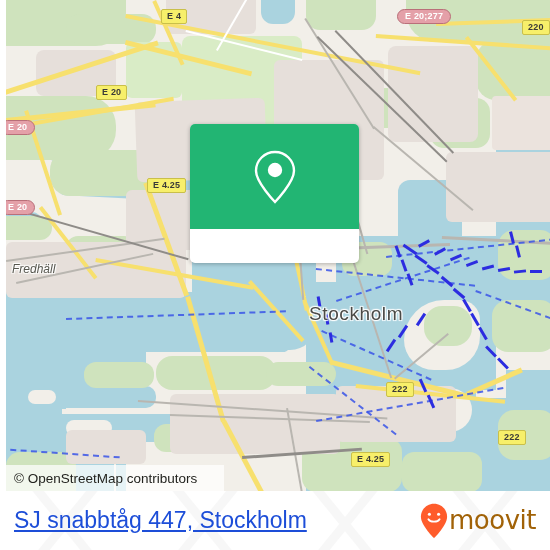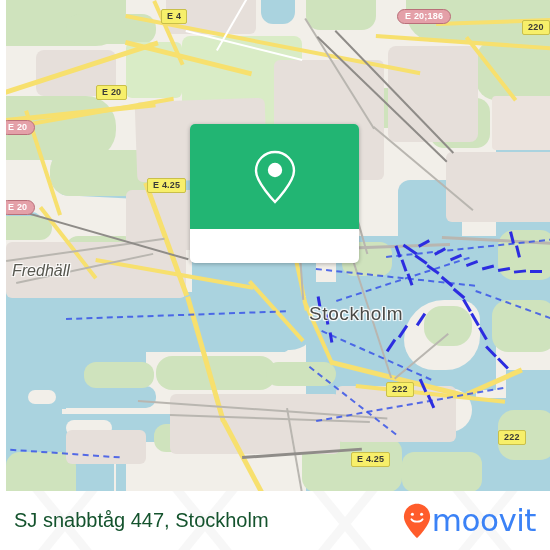--- a/index.html
+++ b/index.html
@@ -42,21 +42,21 @@
   }
   .shield.euro{
     background:#e4a0a8;border:1px solid #b96f79;color:#ffffff;
     border-radius:8px;padding:1px 7px;
   }
   .placelbl{
     position:absolute;color:#50504c;white-space:nowrap;
     text-shadow:1px 1px 1px #fff,-1px -1px 1px #fff,1px -1px 1px #fff,-1px 1px 1px #fff;
   }
   .placelbl.city{font-size:19px;letter-spacing:.6px;color:#4a4a46;}
-  .placelbl.suburb{font-size:16px;font-style:italic;color:#57574f;}
+  .placelbl.suburb{font-size:12px;font-style:italic;color:#57574f;}
 
   
   #attrib{
     position:absolute;left:0;bottom:0;height:26px;width:218px;
     background:rgba(255,255,255,0.72);
     display:flex;align-items:center;
   }
   #attrib .txt{font-size:13.5px;color:#23231f;padding-left:8px;white-space:nowrap;}
 
   
@@ -82,24 +82,24 @@
     background:#ffffff;overflow:hidden;
   }
   #footer .wm{
     position:absolute;left:0;top:0;width:550px;height:59px;opacity:.5;
   }
   #footer .inner{
     position:relative;width:100%;height:100%;
     display:flex;align-items:center;justify-content:space-between;
     padding:0 14px;box-sizing:border-box;
   }
-  #footer .title{font-size:20px;color:#14532d;white-space:nowrap;}
+  #footer .title{font-size:23px;color:#1d4ed8;white-space:nowrap;text-decoration:underline;}
   .logo{display:flex;align-items:center;gap:1px;}
   .logo .word{
-    font-size:31px;color:#3b82f6;letter-spacing:-0.5px;line-height:31px;
+    font-size:26px;color:#a16207;letter-spacing:-0.5px;line-height:31px;
     font-family:"DejaVu Sans","Liberation Sans",sans-serif;font-weight:500;
   }
 </style>
 </head>
 <body>
 
 <div id="app">
 
   <div id="map">
 
@@ -321,36 +321,39 @@
       <div class="pierblue" style="left:316px;top:318px;width:10px;height:3px;transform:rotate(80deg);"></div>
       <div class="pierblue" style="left:320px;top:336px;width:10px;height:3px;transform:rotate(80deg);"></div>
       <div class="pierblue" style="left:410px;top:384px;width:14px;height:3px;transform:rotate(66deg);"></div>
       <div class="pierblue" style="left:418px;top:400px;width:14px;height:3px;transform:rotate(66deg);"></div>
       <div class="pierblue" style="left:500px;top:236px;width:12px;height:3px;transform:rotate(76deg);"></div>
       <div class="pierblue" style="left:506px;top:250px;width:12px;height:3px;transform:rotate(76deg);"></div>
     </div>
 
     <div id="shields">
         <div class="shield" style="left: 155px; top: 9px;">E 4</div>
-        <div class="shield euro" style="left: 391px; top: 9px;">E 20;186</div>
+        <div class="shield euro" style="left: 391px; top: 9px;">E 20;277</div>
         <div class="shield" style="left: 516px; top: 20px;">220</div>
         <div class="shield" style="left: 90px; top: 85px;">E 20</div>
         <div class="shield euro" style="left: -6px; top: 120px;">E 20</div>
         <div class="shield" style="left: 141px; top: 178px;">E 4.25</div>
         <div class="shield euro" style="left: -6px; top: 200px;">E 20</div>
         <div class="shield" style="left: 380px; top: 382px;">222</div>
         <div class="shield" style="left: 492px; top: 430px;">222</div>
         <div class="shield" style="left: 345px; top: 452px;">E 4.25</div>
       </div>
 
     <div id="places">
         <div class="placelbl city" style="left: 303px; top: 303px;">Stockholm</div>
         <div class="placelbl suburb" style="left: 6px; top: 262px;">Fredhäll</div>
       </div>
 
+    <div id="attrib">
+      <span class="txt">© OpenStreetMap contributors</span>
+    </div>
 
   </div>
 
   <div id="card">
     <div class="cardtop">
       <svg width="48" height="60" viewBox="0 0 48 60">
         <path d="M24 5 C13.5 5 5 13.4 5 23.8 C5 35.5 24 55 24 55 C24 55 43 35.5 43 23.8 C43 13.4 34.5 5 24 5 Z" fill="none" stroke="#ffffff" stroke-width="2.4"></path>
         <circle cx="24" cy="23" r="7.2" fill="#ffffff"></circle>
       </svg>
     </div>

